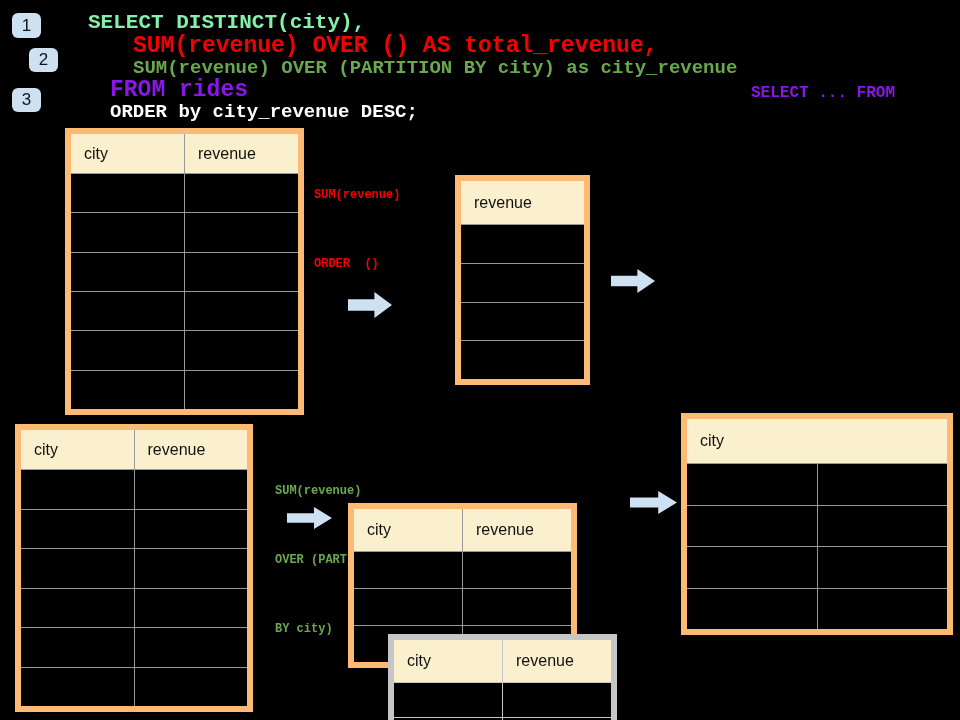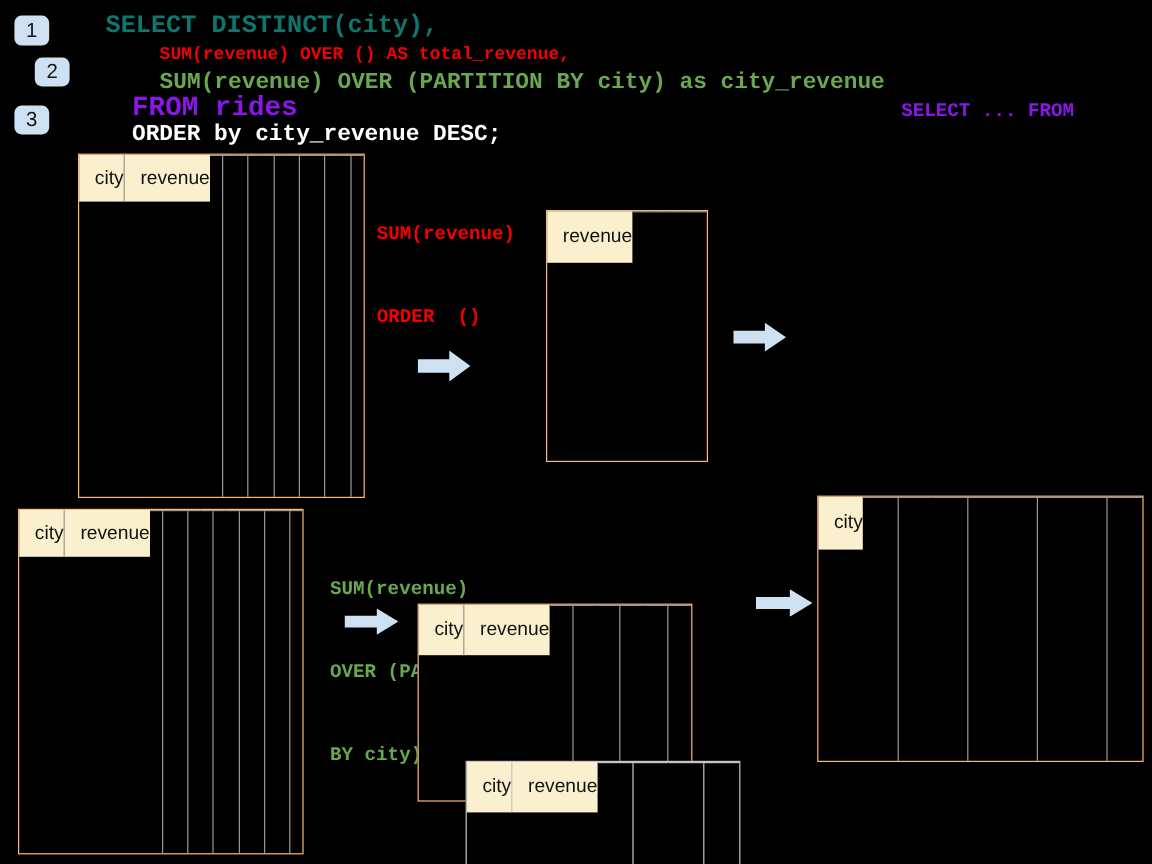--- a/index.html
+++ b/index.html
@@ -11,34 +11,34 @@
          display:flex;align-items:center;justify-content:center;
          font-size:17px;font-family:"Liberation Sans",sans-serif;}
   #badge1{left:12px;top:13px;width:29px;height:25px;}
   #badge2{left:29px;top:48px;width:29px;height:24px;}
   #badge3{left:12px;top:88px;width:29px;height:24px;}
 
   
   .codeline{position:absolute;font-family:"Liberation Mono","DejaVu Sans Mono",monospace;
             font-weight:bold;white-space:pre;line-height:22px;}
   #cl0{left:88px;top:12px;font-size:21px;}
-  #cl1{left:133px;top:35px;font-size:15px;}
+  #cl1{left:133px;top:35px;font-size:23px;}
   #cl2{left:133px;top:57px;font-size:19px;}
   #cl3{left:110px;top:79px;font-size:23px;}
   #cl4{left:110px;top:101px;font-size:19px;}
 
   .annot{position:absolute;font-family:"Liberation Mono","DejaVu Sans Mono",monospace;
-         font-weight:bold;white-space:pre;line-height:23px;font-size:16px;}
+         font-weight:bold;white-space:pre;line-height:23px;font-size:12px;}
   #side-note{left:751px;top:36px;font-size:16px;line-height:23px;}
   #annot-total{left:314px;top:138px;}
   #annot-partition{left:275px;top:434px;}
 
   
-  .tbl{position:absolute;display:flex;flex-direction:row;box-sizing:border-box;
-       border:1px solid #fdba74;background:#000;}
+  .tbl{position:absolute;display:flex;flex-direction:column;box-sizing:border-box;
+       border:6px solid #fdba74;background:#000;}
   .hrow{display:flex;background:#FBF0CD;flex:0 0 auto;}
   .brow{display:flex;flex:1 1 0;border-top:1px solid #989898;}
   .cell{flex:1 1 0;border-left:1px solid #989898;box-sizing:border-box;}
   .cell:first-child{border-left:none;}
   .hcell{display:flex;align-items:center;padding-left:13px;
          font-family:"Liberation Sans",sans-serif;font-size:16px;color:#111;}
   #tblA{left:65px;top:128px;width:239px;height:287px;}  #tblA .hrow{height:39px;}
   #tblB{left:455px;top:175px;width:135px;height:210px;} #tblB .hrow{height:43px;}
   #tblC{left:15px;top:424px;width:238px;height:288px;}  #tblC .hrow{height:39px;}
   #tblD{left:348px;top:503px;width:229px;height:165px;} #tblD .hrow{height:42px;}
@@ -57,21 +57,21 @@
 </style>
 </head>
 <body>
 
 <div id="canvas" style="background: rgb(0, 0, 0);">
 
   <div class="badge" id="badge1" style="background: rgb(205, 225, 243);">1</div>
   <div class="badge" id="badge2" style="background: rgb(205, 225, 243);">2</div>
   <div class="badge" id="badge3" style="background: rgb(205, 225, 243);">3</div>
 
-  <div class="codeline" id="cl0" style="color: #0f766e;">SELECT DISTINCT(city),</div>
+  <div class="codeline" id="cl0" style="color: #86efac;">SELECT DISTINCT(city),</div>
   <div class="codeline" id="cl1" style="color: rgb(244, 0, 0);">SUM(revenue) OVER () AS total_revenue,</div>
   <div class="codeline" id="cl2" style="color: rgb(106, 168, 79);">SUM(revenue) OVER (PARTITION BY city) as city_revenue</div>
   <div class="codeline" id="cl3" style="color: rgb(138, 22, 232);">FROM rides</div>
   <div class="codeline" id="cl4" style="color: #ffffff;">ORDER by city_revenue DESC;</div>
 
   <div class="annot" id="side-note" style="color: rgb(138, 22, 232);">
     <div>SELECT ... FROM</div>
   </div>
 
   <div class="annot" id="annot-total" style="color: rgb(244, 0, 0);">

